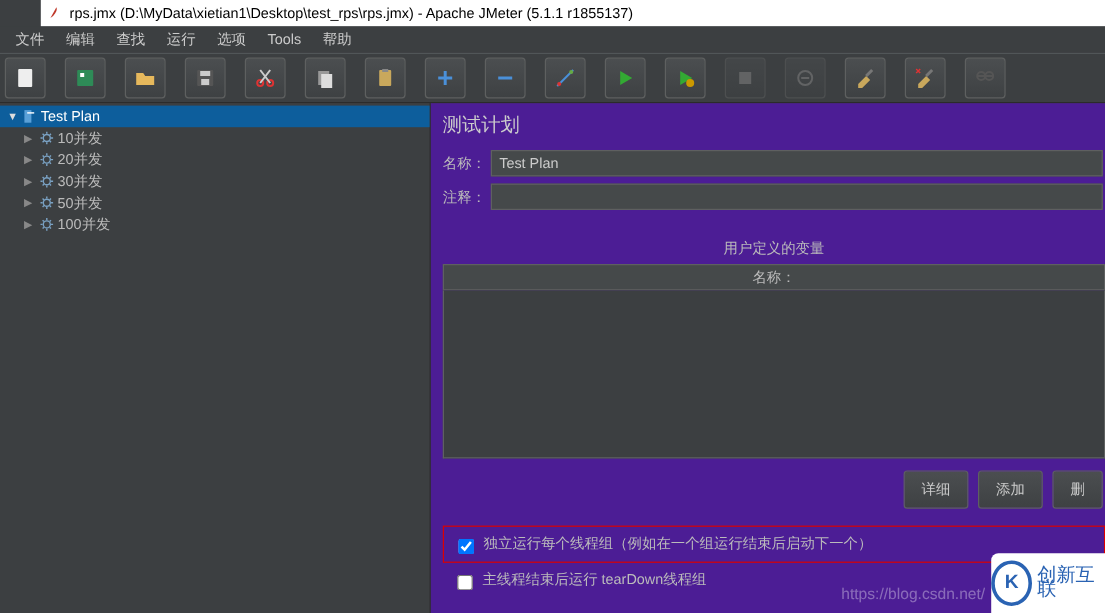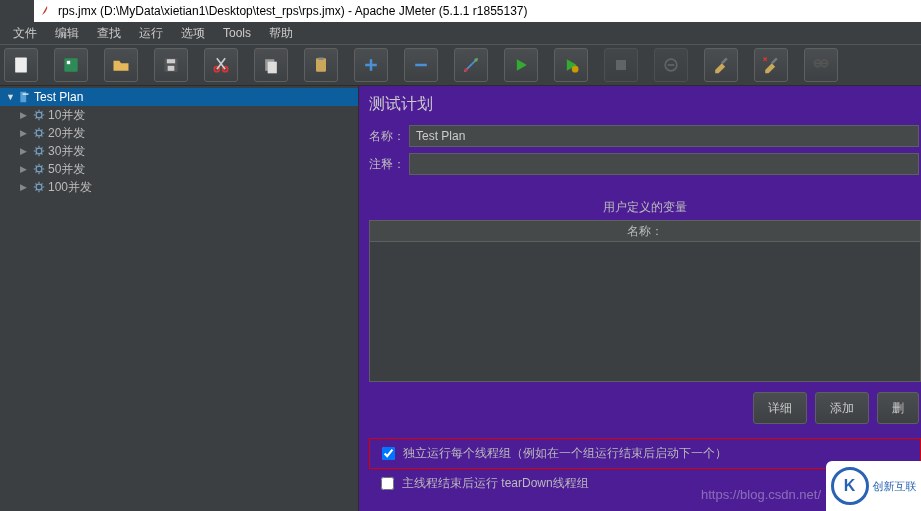--- a/index.html
+++ b/index.html
@@ -25,27 +25,27 @@
 .panel-title { font-size: 16px; color: #ccc; margin-bottom: 10px; }
 .form-row { display: flex; align-items: center; margin-bottom: 6px; }
 .form-label { width: 40px; color: #bbb; font-size: 12px; }
 .form-input { flex: 1; height: 22px; background: #45494a; border: 1px solid #5e6060; color: #ccc; padding: 0 6px; margin-right: 2px; font-size: 12px; }
 .section-header { text-align: center; color: #bbb; margin-top: 24px; margin-bottom: 4px; }
 .table-header { height: 22px; background: #45494a; border: 1px solid #5e6060; display: flex; align-items: center; justify-content: center; color: #bbb; }
 .table-body { height: 140px; background: #3c3f41; border: 1px solid #5e6060; border-top: none; }
 .btn-row { display: flex; justify-content: flex-end; gap: 8px; margin-top: 10px; padding-right: 2px; }
 .btn { height: 32px; padding: 0 14px; border: 1px solid #5e6060; border-radius: 3px; background: linear-gradient(#4b4e50, #3e4143); color: #ccc; display: flex; align-items: center; cursor: pointer; font-size: 12px; font-family: Liberation Serif, serif; }
 .check-section { margin-top: 14px; }
-.check-row { display: flex; align-items: center; padding: 6px 12px; color: #bbb; }
+.check-row { display: flex; align-items: flex-end; padding: 6px 12px; color: #bbb; }
 .check-row input { margin-right: 8px; }
 .highlight-box { border: 1px solid #d00; }
 .watermark { position: absolute; bottom: 9px; right: 100px; color: rgba(255,255,255,0.35); font-size: 13px; }
 .logo-badge { position: absolute; right: 0; bottom: 0; width: 95px; height: 50px; background: #fff; border-top-left-radius: 6px; display: flex; align-items: center; justify-content: center; }
 .logo-badge .circ { width: 38px; height: 38px; border: 3px solid #2a63b3; border-radius: 50%; display: flex; align-items: center; justify-content: center; color: #2a63b3; font-weight: bold; font-size: 16px; margin-right:4px;}
-.logo-badge .txt { color:#2a63b3; font-size:11px; line-height:12px;}
+.logo-badge .txt { color:#2a63b3; font-size:16px; line-height:12px;}
 </style>
 </head>
 <body>
 
 <div class="title-bar">
   <svg class="feather" viewBox="0 0 24 24">
       <path d="M4 20 L14 2 Q16 6 12 12 Q10 16 4 20" fill="#c0392b"></path>
     </svg>
   <span>rps.jmx (D:\MyData\xietian1\Desktop\test_rps\rps.jmx) - Apache JMeter (5.1.1 r1855137)</span>
 </div>

